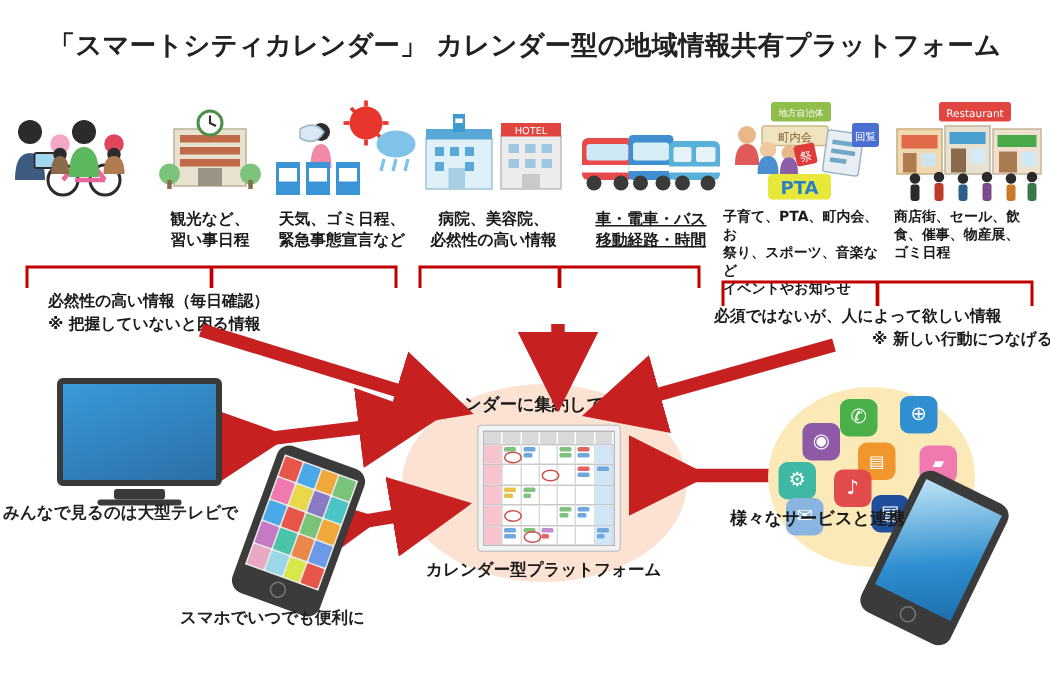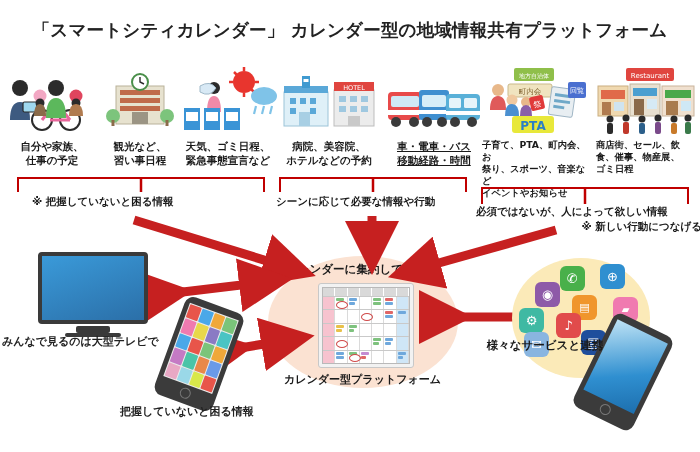--- a/index.html
+++ b/index.html
@@ -115,22 +115,20 @@
       <circle cx="50" cy="16" r="8" fill="#2b2b2b"></circle>
       <path d="M40 46 q0-20 10-20 q10 0 10 20z" fill="#5cb85c"></path>
       <circle cx="34" cy="24" r="6.5" fill="#f2a7c3"></circle>
       <circle cx="34" cy="31" r="4.5" fill="#2b2b2b"></circle>
       <path d="M28 44 q0-12 6-12 q6 0 6 12z" fill="#8b6b4a"></path>
       <circle cx="70" cy="24" r="6.5" fill="#e0455e"></circle>
       <circle cx="70" cy="31" r="4.5" fill="#2b2b2b"></circle>
       <path d="M63 44 q0-12 7-12 q7 0 7 12z" fill="#b07b4f"></path>
     </svg>
   </div>
-  <div class="col-label" style="left:2px;top:140px;width:100px;white-space:pre-line;">自分や家族、
-仕事の予定</div>
 
   <div class="icon-box" style="left:104px;top:72px;width:72px;height:62px;">
     <svg width="72" height="62" viewBox="0 0 72 62">
       <rect x="12" y="14" width="48" height="38" fill="#e7e2cf" stroke="#b9b29a" stroke-width="1"></rect>
       <rect x="16" y="18" width="40" height="5" fill="#c06a4a"></rect>
       <rect x="16" y="26" width="40" height="5" fill="#c06a4a"></rect>
       <rect x="16" y="34" width="40" height="5" fill="#c06a4a"></rect>
       <rect x="28" y="40" width="16" height="12" fill="#9b9484"></rect>
       <circle cx="36" cy="10" r="8" fill="#fff" stroke="#4a8f4a" stroke-width="2"></circle>
       <path d="M36 5 L36 10 L40 12" stroke="#2b2b2b" stroke-width="1.4" fill="none"></path>
@@ -192,21 +190,21 @@
       <rect x="59" y="24" width="7" height="6" fill="#9fc8e0"></rect>
       <rect x="70" y="24" width="7" height="6" fill="#9fc8e0"></rect>
       <rect x="81" y="24" width="7" height="6" fill="#9fc8e0"></rect>
       <rect x="59" y="34" width="7" height="6" fill="#9fc8e0"></rect>
       <rect x="70" y="34" width="7" height="6" fill="#9fc8e0"></rect>
       <rect x="81" y="34" width="7" height="6" fill="#9fc8e0"></rect>
       <rect x="68" y="44" width="12" height="10" fill="#c9c9c9"></rect>
     </svg>
   </div>
   <div class="col-label" style="left:274px;top:140px;width:110px;white-space:pre-line;">病院、美容院、
-ホテルなどの予約</div>
+必然性の高い情報</div>
 
   <div class="icon-box" style="left:386px;top:76px;width:96px;height:58px;">
     <svg width="96" height="58" viewBox="0 0 96 58">
       <rect x="2" y="16" width="34" height="28" rx="4" fill="#e84a4a"></rect>
       <rect x="5" y="20" width="28" height="11" rx="2" fill="#cfe8f5"></rect>
       <rect x="2" y="34" width="34" height="5" fill="#fff"></rect>
       <circle cx="10" cy="46" r="5" fill="#3a3a3a"></circle>
         <circle cx="28" cy="46" r="5" fill="#3a3a3a"></circle>
       <rect x="33" y="14" width="30" height="30" rx="3" fill="#3f8fd0"></rect>
       <rect x="36" y="19" width="24" height="12" rx="2" fill="#d6edf8"></rect>
@@ -301,24 +299,22 @@
     </svg>
   </div>
   <div class="abs" style="left:480px;top:182px;">
     <svg width="210" height="22" viewBox="0 0 210 22">
       <path d="M2 22 L2 6 L208 6 L208 22" stroke="#c00000" stroke-width="2" fill="none"></path>
       <line x1="105" y1="6" x2="105" y2="22" stroke="#c00000" stroke-width="2.5"></line>
     </svg>
   </div>
 
   <div class="note" style="left:32px;top:194px;width:230px;">
+    <div>必然性の高い情報（毎日確認）</div>
     <div>※ 把握していないと困る情報</div>
-  </div>
-  <div class="note" style="left:276px;top:194px;width:200px;">
-    <div>シーンに応じて必要な情報や行動</div>
   </div>
   <div class="note" style="left:476px;top:204px;width:226px;text-align:left;">
     <div>必須ではないが、人によって欲しい情報</div>
     <div style="text-align:right;">※ 新しい行動につなげる</div>
   </div>
 
   <div class="abs" id="ellipse"></div>
   <div class="abs" id="center-heading">カレンダーに集約して届ける</div>
 
   <div class="abs" id="calendar">
@@ -529,21 +525,21 @@
           <i style="background:#e8884a"></i>
           <i style="background:#6a9ae8"></i>
         <i style="background:#e8a8c4"></i>
           <i style="background:#9ad8e8"></i>
           <i style="background:#d8e84a"></i>
           <i style="background:#e8554a"></i>
       </div>
       <div class="phone-home"></div>
     </div>
   </div>
-  <div class="abs" style="left:120px;top:404px;width:200px;text-align:left;font-size:11px;font-weight:bold;white-space:nowrap;">把握していないと困る情報</div>
+  <div class="abs" style="left:120px;top:404px;width:200px;text-align:left;font-size:11px;font-weight:bold;white-space:nowrap;">スマホでいつでも便利に</div>
 
   <div class="abs" id="svc-burst"></div>
 
   <div class="abs svc" style="left:519px;top:308px;background:#3fb9a3;">⚙</div>
   <div class="abs svc" style="left:535px;top:282px;background:#8e5aa8;">◉</div>
   <div class="abs svc" style="left:560px;top:266px;background:#49b04a;">✆</div>
   <div class="abs svc" style="left:600px;top:264px;background:#2f8fd0;">⊕</div>
   <div class="abs svc" style="left:572px;top:295px;background:#f0962c;font-size:11px;">▤</div>
   <div class="abs svc" style="left:556px;top:313px;background:#e14b4b;">♪</div>
   <div class="abs svc" style="left:613px;top:297px;background:#f07ab0;font-size:10px;">▰</div>

